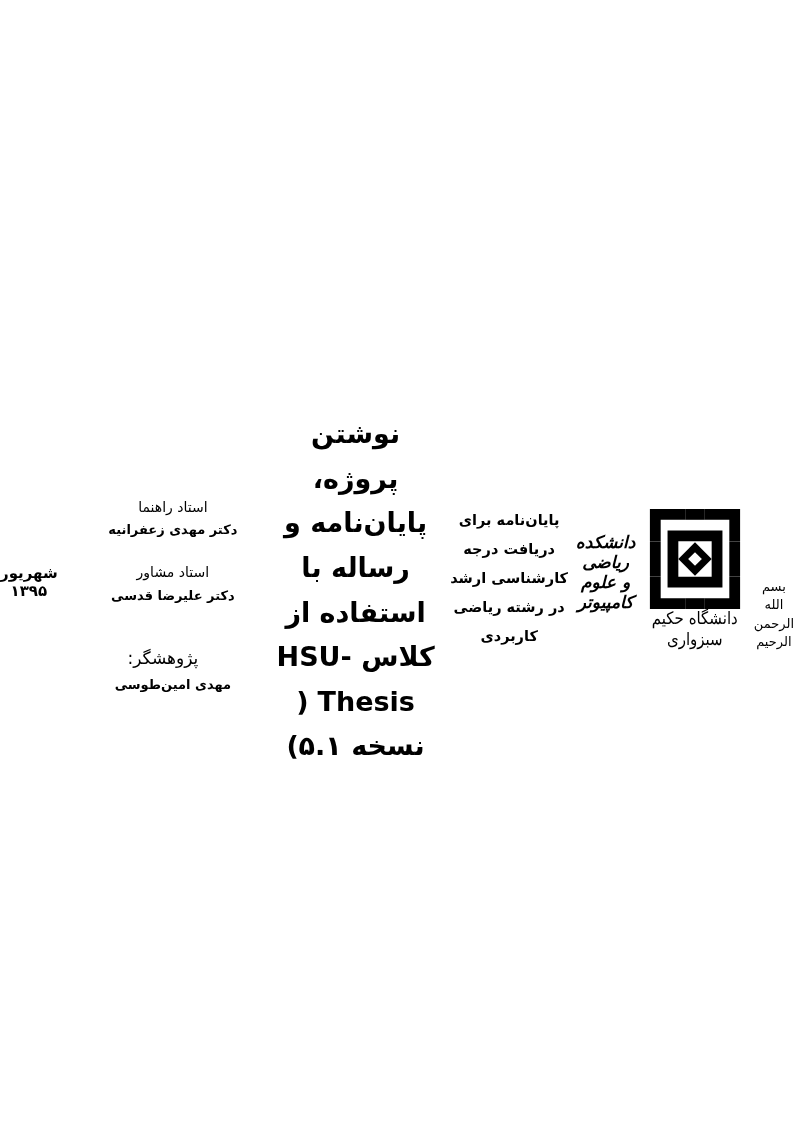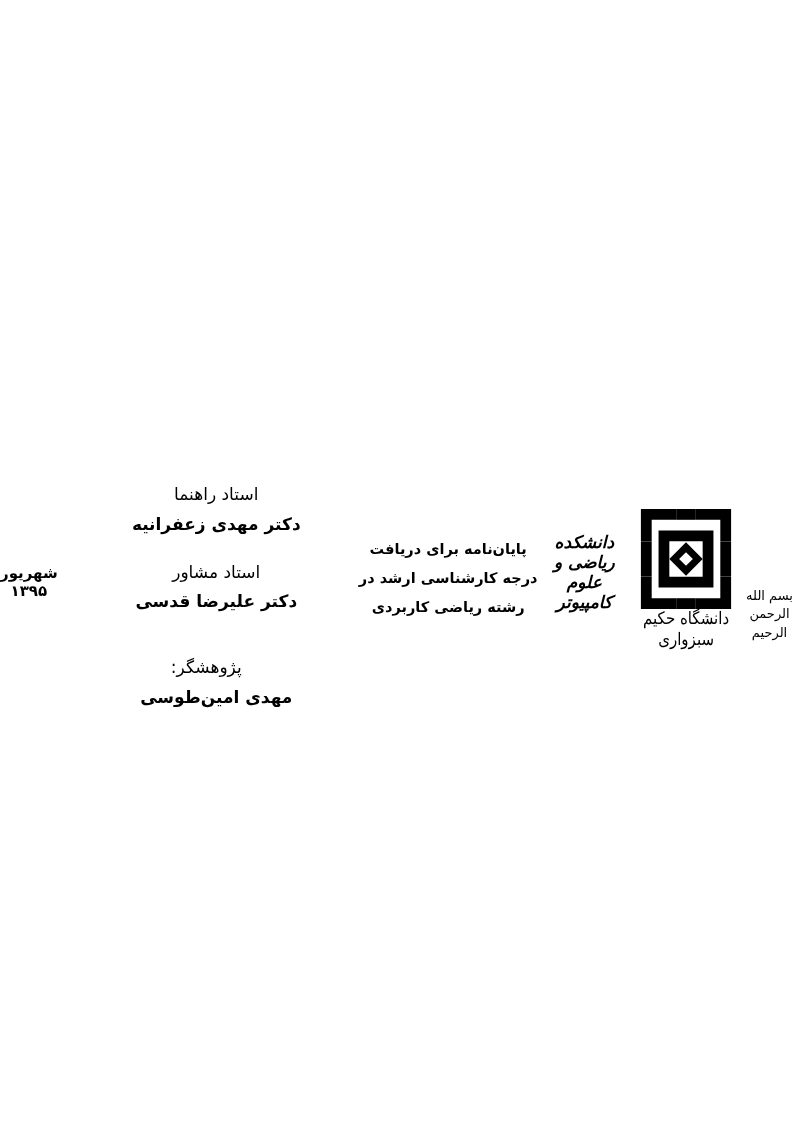--- a/index.html
+++ b/index.html
@@ -72,27 +72,27 @@
   }
   .title-line .latin {
     font-family: "DejaVu Sans", "Liberation Sans", sans-serif;
     letter-spacing: 0px;
   }
   .people {
     margin-top: 66px;
     width: 100%;
   }
   .role {
-    font-size: 17px;
+    font-size: 14px;
     margin-top: 0px;
     line-height: 1.9;
     padding-left: 20px;
   }
   .person {
-    font-size: 17px;
+    font-size: 13px;
     font-weight: bold;
     line-height: 1.6;
     margin-bottom: 18px;
     padding-left: 20px;
   }
   .person.last {
     margin-bottom: 0;
   }
   .researcher-role {
     margin-top: 36px;
@@ -136,20 +136,24 @@
     </svg>
     <div class="logo-word">دانشگاه حکیم سبزواری</div>
   </div>
 
   <div class="faculty">دانشکده ریاضی و علوم کامپیوتر</div>
 
   <div class="degree-block">
     <div>پایان‌نامه  برای دریافت درجه کارشناسی ارشد  در رشته ریاضی کاربردی</div>
   </div>
 
+  <div class="title-block">
+    <div class="title-line">نوشتن پروژه، پایان‌نامه و رساله با استفاده از</div>
+    <div class="title-line"><span>کلاس </span><span class="latin">HSU-Thesis</span><span> ( نسخه ۵.۱)</span></div>
+  </div>
 
   <div class="people">
     <div class="role">استاد راهنما</div>
     <div class="person">دکتر مهدی زعفرانیه</div>
     <div class="role">استاد مشاور</div>
     <div class="person last">دکتر علیرضا قدسی</div>
     <div class="researcher-role">پژوهشگر:</div>
     <div class="person last">مهدی امین‌طوسی</div>
   </div>
 

